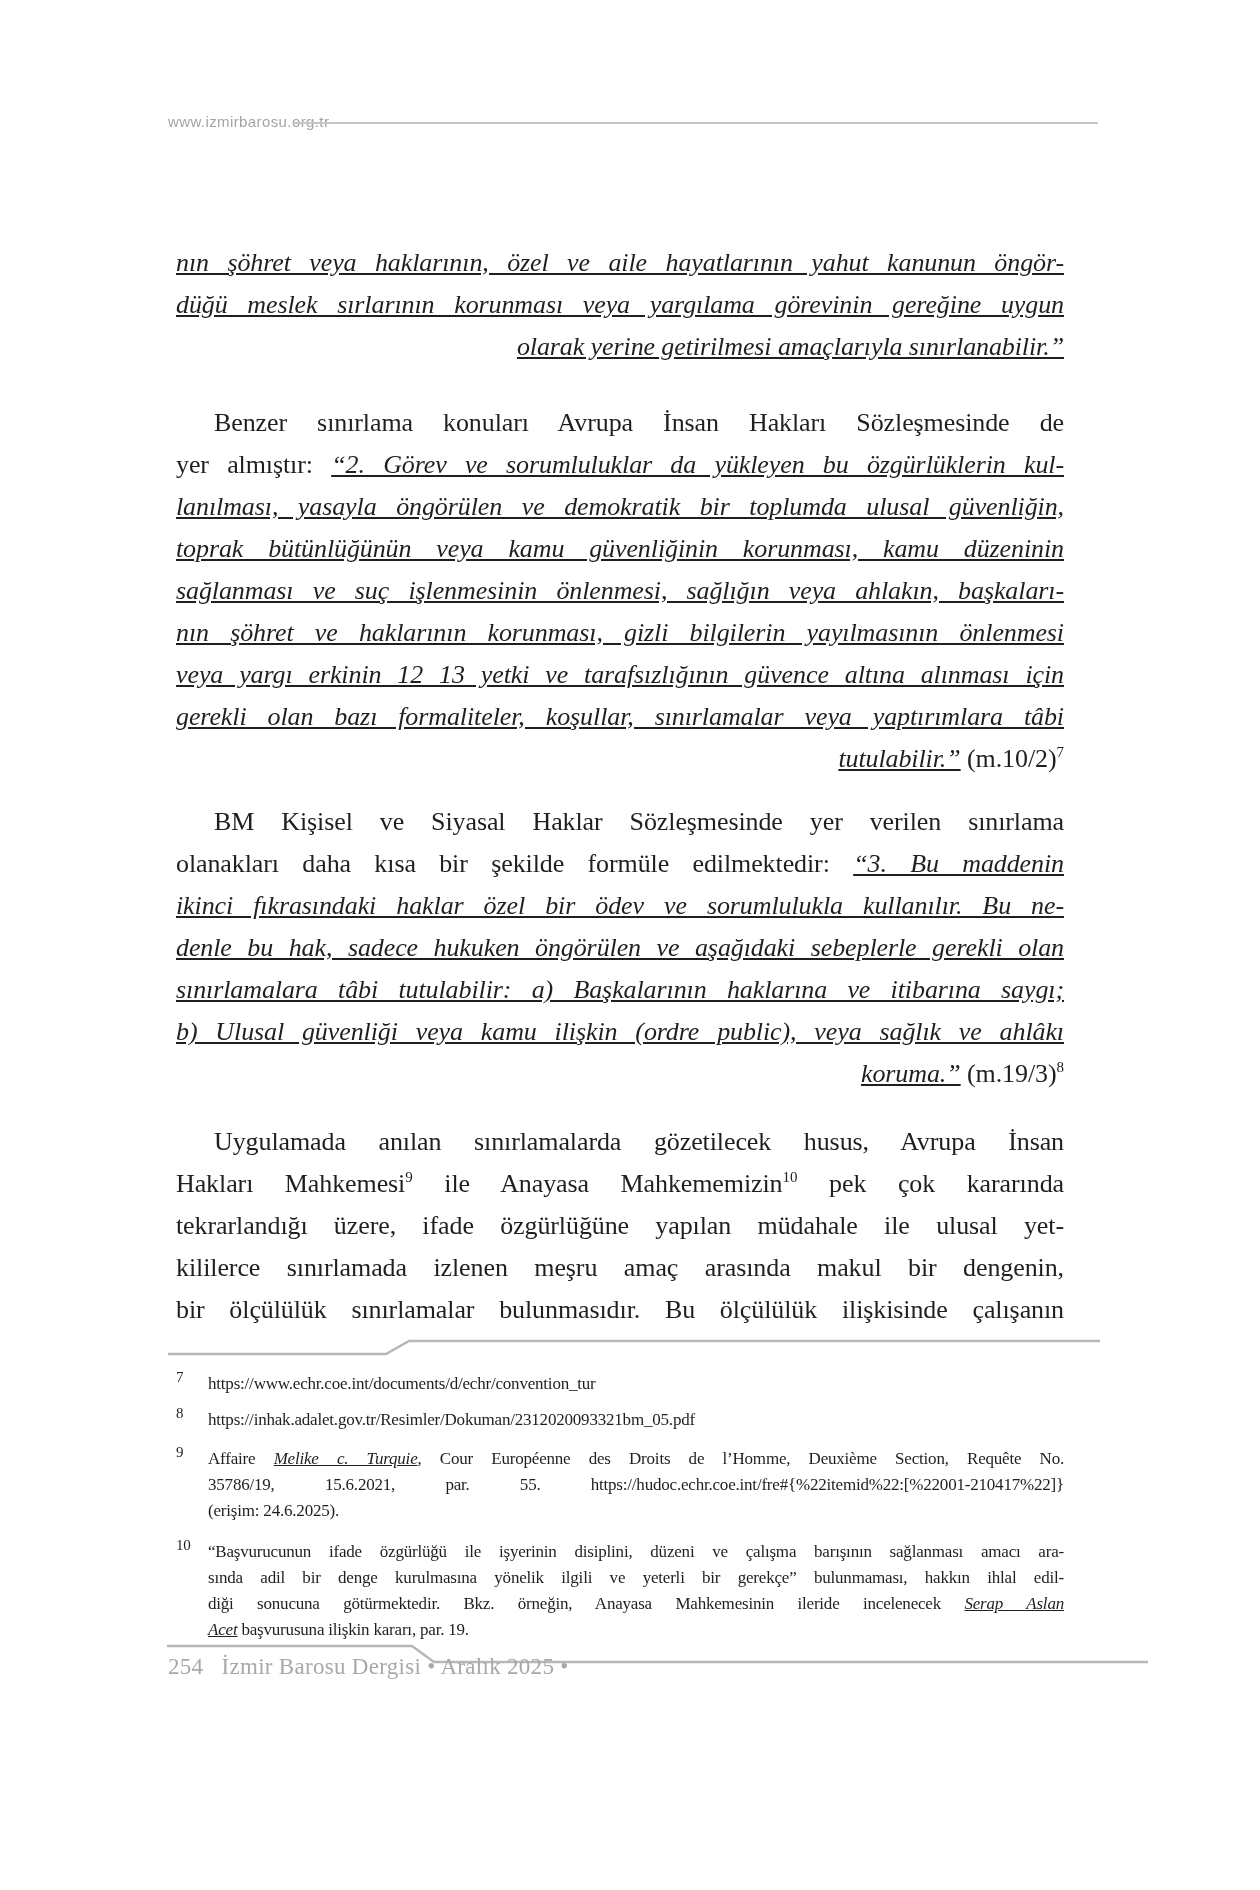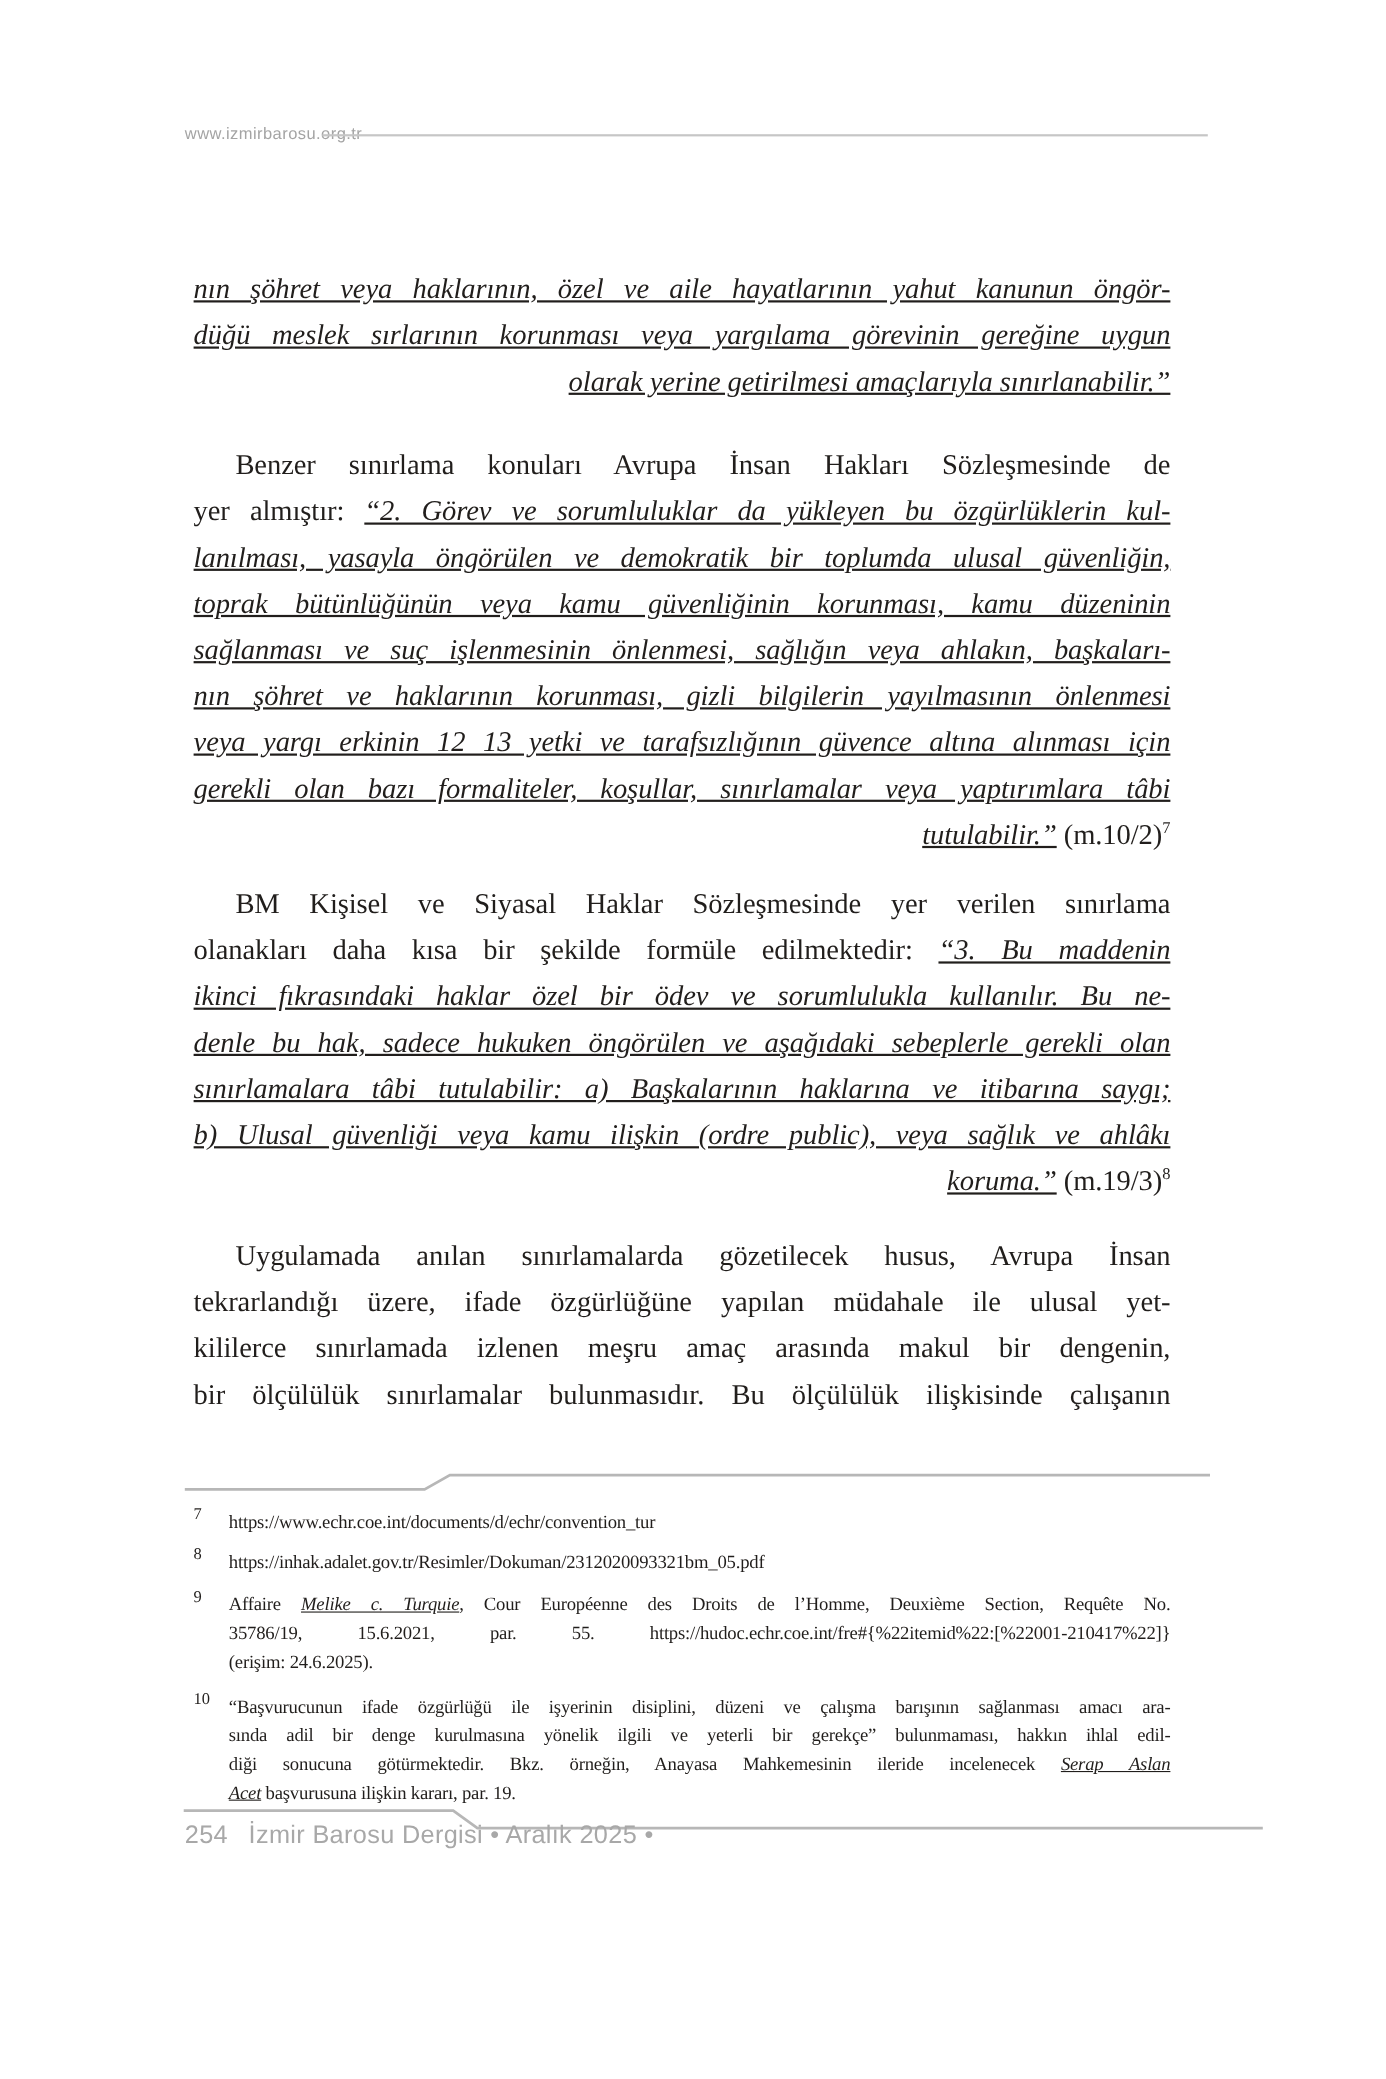--- a/index.html
+++ b/index.html
@@ -56,21 +56,21 @@
   .footnote .line { height:26px; line-height:26px; white-space:nowrap; text-align:left; }
   .footnote .line.j { white-space:normal; text-align:justify; text-align-last:justify; }
   .fn-1 { top:1371px; }
   .fn-2 { top:1407px; }
   .fn-3 { top:1446px; }
   .fn-4 { top:1539px; }
 
   
   .footer {
     position:absolute; left:168px; top:1652px;
-    font-family:Liberation Sans, sans-serif;
+    font-family:Liberation Serif, serif;
     font-size:23px; line-height:30px; color:#a8a8a8; letter-spacing:0.3px;
   }
   .footer-page { margin-right:12px; }
 </style>
 </head>
 <body>
 
 <div class="page">
 
   <span class="header-url">www.izmirbarosu.org.tr</span>
@@ -96,20 +96,21 @@
       <div class="line j ind"><span>BM Kişisel ve Siyasal Haklar Sözleşmesinde yer verilen sınırlama</span></div>
       <div class="line j"><span>olanakları daha kısa bir şekilde formüle edilmektedir: </span><span class="it">“3. Bu maddenin</span></div>
       <div class="line j"><span class="it">ikinci fıkrasındaki haklar özel bir ödev ve sorumlulukla kullanılır. Bu ne-</span></div>
       <div class="line j"><span class="it">denle bu hak, sadece hukuken öngörülen ve aşağıdaki sebeplerle gerekli olan</span></div>
       <div class="line j"><span class="it">sınırlamalara tâbi tutulabilir: a) Başkalarının haklarına ve itibarına saygı;</span></div>
       <div class="line j"><span class="it">b) Ulusal güvenliği veya kamu ilişkin (ordre public), veya sağlık ve ahlâkı</span></div>
       <div class="line"><span class="it">koruma.”</span><span> (m.19/3)</span><span class="sup">8</span></div>
     </div>
   <div class="para para-4">
       <div class="line j ind"><span>Uygulamada anılan sınırlamalarda gözetilecek husus, Avrupa İnsan</span></div>
+      <div class="line j"><span>Hakları Mahkemesi</span><span class="sup">9</span><span> ile Anayasa Mahkememizin</span><span class="sup">10</span><span> pek çok kararında</span></div>
       <div class="line j"><span>tekrarlandığı üzere, ifade özgürlüğüne yapılan müdahale ile ulusal yet-</span></div>
       <div class="line j"><span>kililerce sınırlamada izlenen meşru amaç arasında makul bir dengenin,</span></div>
       <div class="line j"><span>bir ölçülülük sınırlamalar bulunmasıdır. Bu ölçülülük ilişkisinde çalışanın</span></div>
     </div>
 
   <svg class="sep fn-sep" width="1260" height="22" viewBox="0 0 1260 22">
     <polyline points="168,16 386,16 409,3 1100,3"></polyline>
   </svg>
 
   <div class="footnote fn-1">

